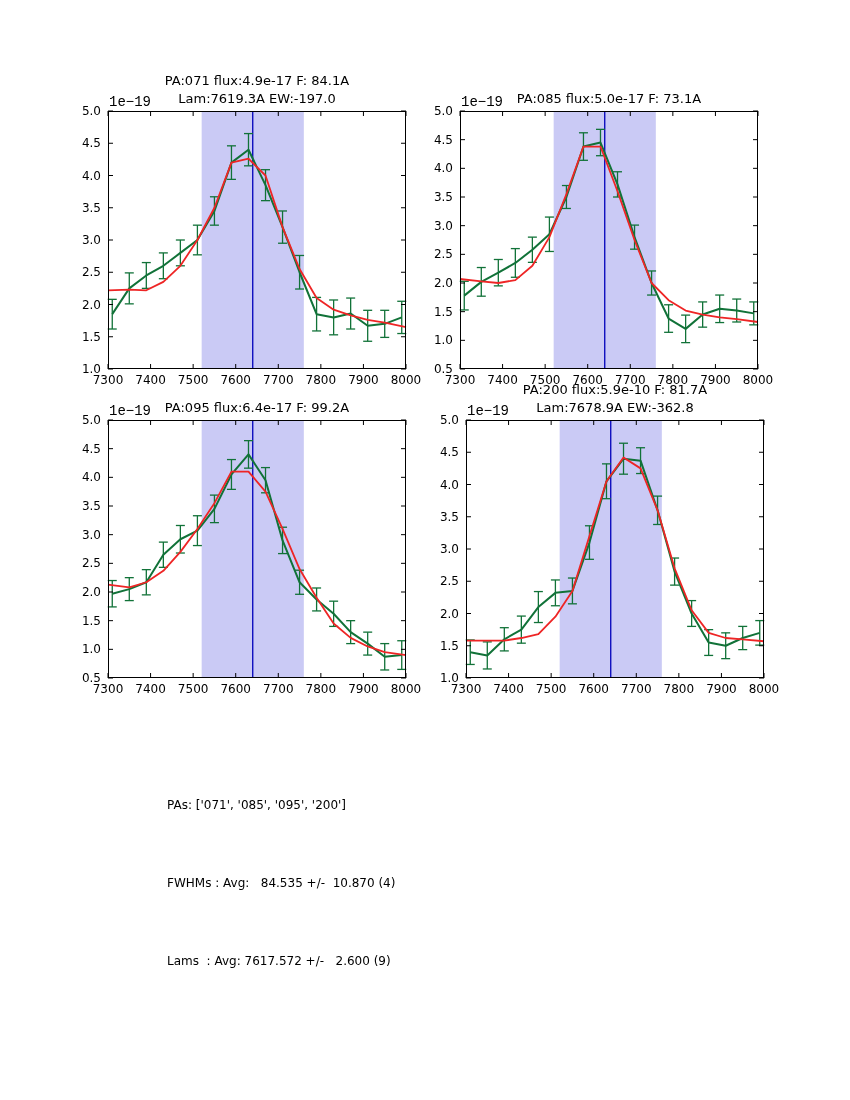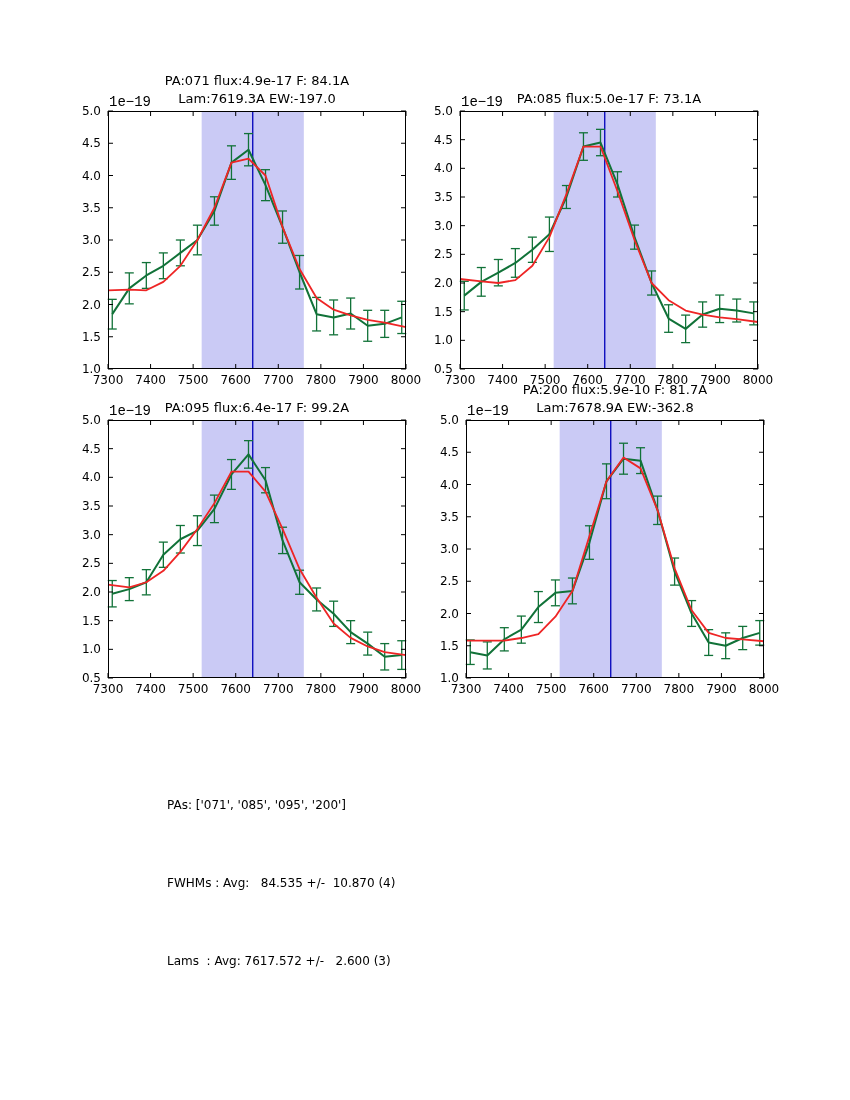--- a/index.html
+++ b/index.html
@@ -524,16 +524,16 @@
         <text x="-7" y="68.5" text-anchor="end">4.0</text>
         <text x="-7" y="36.25" text-anchor="end">4.5</text>
         <text x="-7" y="4" text-anchor="end">5.0</text>
       </g>
     </svg>
 </div>
 
 <div class="summary">
   <div>PAs: ['071', '085', '095', '200']</div>
   <div>FWHMs : Avg:   84.535 +/-  10.870 (4)</div>
-  <div>Lams  : Avg: 7617.572 +/-   2.600 (3)</div>
+  <div>Lams  : Avg: 7617.572 +/-   2.600 (9)</div>
   
   
 </div>
 
 </body></html>

